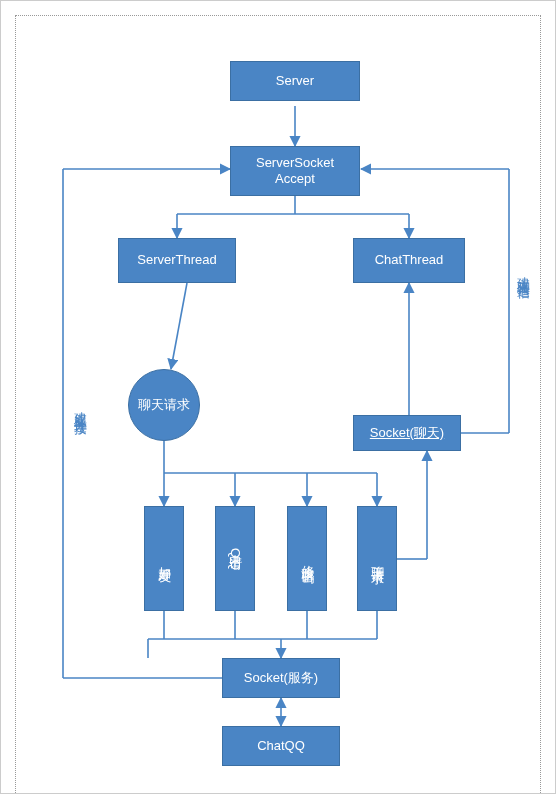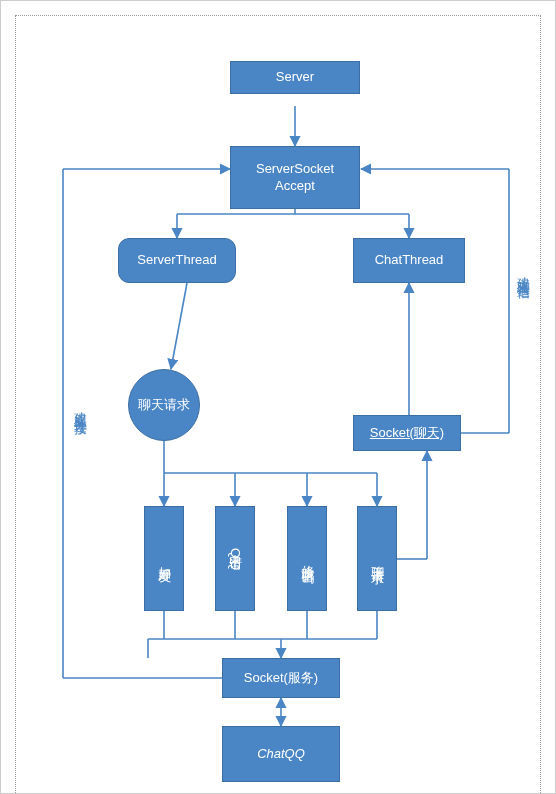--- a/index.html
+++ b/index.html
@@ -112,40 +112,40 @@
       <line x1="508" y1="432" x2="508" y2="168"></line>
       <line x1="508" y1="168" x2="360" y2="168" marker-end="url(#arr)"></line>
 
       <line x1="396" y1="558" x2="426" y2="558"></line>
       <line x1="426" y1="558" x2="426" y2="450" marker-end="url(#arr)"></line>
 
       <line x1="147" y1="638" x2="147" y2="657"></line>
     </g>
   </svg>
 
-  <div class="box" style="left:229px; top:60px; width:130px; height:33px;">Server</div>
+  <div class="box" style="left:229px; top:60px; width:130px; height:40px;">Server</div>
 
-  <div class="box" style="left:229px; top:145px; width:130px; height:63px; white-space:pre;">ServerSocket
+  <div class="box" style="left:229px; top:145px; width:130px; height:50px; white-space:pre;">ServerSocket
 Accept</div>
 
-  <div class="box" style="left:117px; top:237px; width:118px; height:45px;border-radius:11px;">ServerThread</div>
+  <div class="box" style="left:117px; top:237px; width:118px; height:45px;">ServerThread</div>
 
   <div class="box" style="left:352px; top:237px; width:112px; height:45px;">ChatThread</div>
 
   <div class="box circle" style="left:127px; top:368px; width:72px; height:72px;">聊天请求</div>
 
   <div class="box" style="left:352px; top:414px; width:108px; height:36px;text-decoration:underline;">Socket(聊天)</div>
 
   <div class="box vbox" style="left:143px; top:505px; width:40px; height:105px;">加好友</div>
 
   <div class="box vbox" style="left:214px; top:505px; width:40px; height:105px;">申请QQ</div>
 
   <div class="box vbox" style="left:286px; top:505px; width:40px; height:105px;">修改密码</div>
 
   <div class="box vbox" style="left:356px; top:505px; width:40px; height:105px;">聊天请求</div>
 
   <div class="box" style="left:221px; top:657px; width:118px; height:40px;">Socket(服务)</div>
 
-  <div class="box" style="left:221px; top:725px; width:118px; height:56px;font-style:italic;">ChatQQ</div>
+  <div class="box" style="left:221px; top:725px; width:118px; height:40px;">ChatQQ</div>
 
   <div class="edge-label" style="left:70px; top:400px;">建立服务连接</div>
   <div class="edge-label" style="left:513px; top:265px;">建立聊天通信</div>
 </div>
 
 </body></html>

